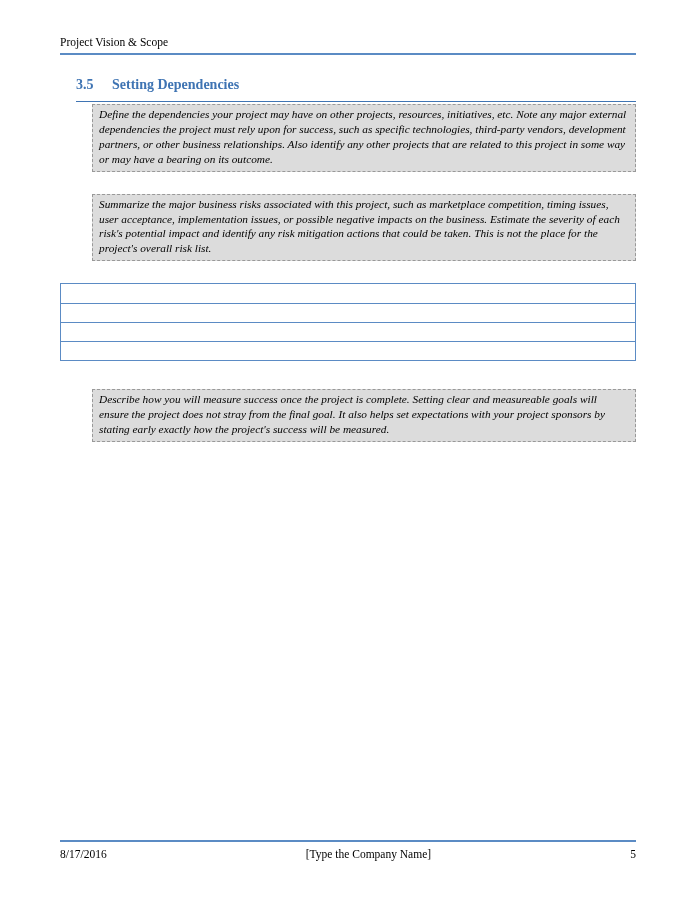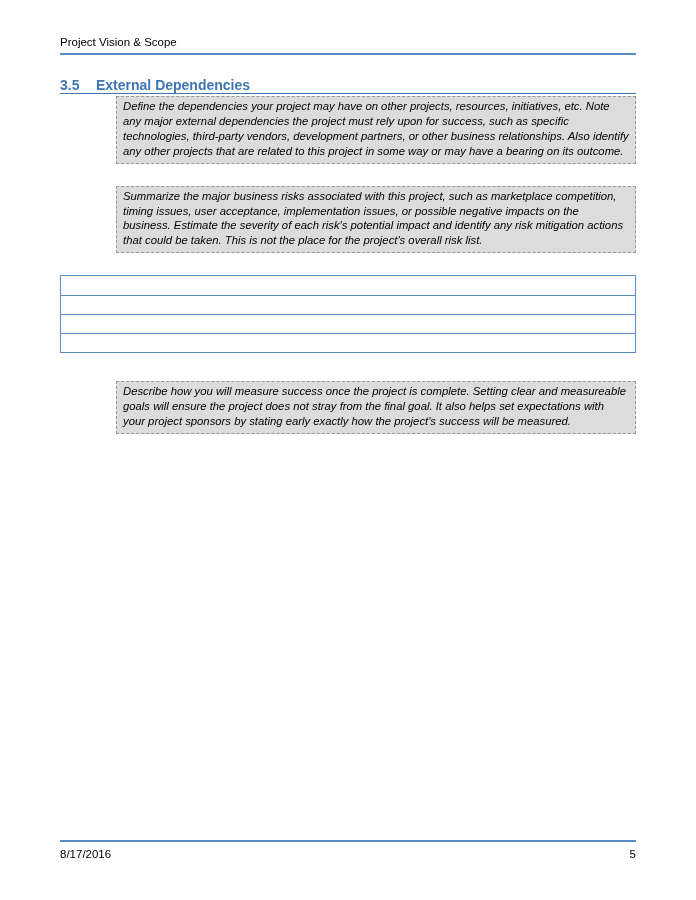--- a/index.html
+++ b/index.html
@@ -8,20 +8,21 @@
     background: #fff;
     font-family: Arial, Helvetica, sans-serif;
     color: #000;
     position: relative;
   }
   .page {
     width: 696px;
     height: 900px;
     padding: 36px 60px 50px 60px;
     position: relative;
+    font-family: Liberation Serif, serif;
   }
   .header-title {
     font-size: 11.5px;
     color: #000;
     margin-bottom: 5px;
   }
   .header-rule {
     border: none;
     border-top: 2.5px solid #5B8BC4;
     margin-bottom: 22px;
@@ -30,29 +31,29 @@
     margin-bottom: 22px;
   }
   .section-heading {
     display: flex;
     align-items: baseline;
     gap: 12px;
     color: #3F74B3;
     font-size: 14px;
     font-weight: bold;
     border-bottom: 1px solid #3F74B3;
-    padding-bottom: 0px;
-    margin-left: 0;
+    padding-bottom: 8px;
+    margin-left: 16px;
   }
   .section-heading .num {
     flex: 0 0 auto;
     min-width: 24px;
   }
   .section-body {
-    margin-left: 56px;
+    margin-left: 32px;
     margin-top: 2px;
     background: #dcdcdc;
     border: 1px dashed #999;
     padding: 2px 6px 4px 6px;
     font-style: italic;
     font-size: 11.3px;
     line-height: 1.32;
     color: #000;
   }
   .grid-table {
@@ -91,21 +92,21 @@
 <body>
 
 <div class="page">
 
   <div class="header-title">Project Vision &amp; Scope</div>
   <hr class="header-rule">
 
   <div class="section">
     <div class="section-heading">
       <span class="num">3.5</span>
-      <span>External Dependencies</span>
+      <span>Setting Dependencies</span>
     </div>
     <div class="section-body">Define the dependencies your project may have on other projects, resources, initiatives, etc.  Note any major external dependencies the project must rely upon for success, such as specific technologies, third-party vendors, development partners, or other business relationships. Also identify any other projects that are related to this project in some way or may have a bearing on its outcome.</div>
   </div>
 
   <div class="section">
     <div class="section-body">Summarize the major business risks associated with this project, such as marketplace competition, timing issues, user acceptance, implementation issues, or possible negative impacts on the business. Estimate the severity of each risk's potential impact and identify any risk mitigation actions that could be taken. This is not the place for the project's overall risk list.</div>
   </div>
 
   <div class="grid-table">
     <div class="grid-row"></div>
@@ -115,17 +116,18 @@
   </div>
 
   <div class="section">
     <div class="section-body">Describe how you will measure success once the project is complete. Setting clear and measureable goals will ensure the project does not stray from the final goal. It also helps set expectations with your project sponsors by stating early exactly how the project's success will be measured.</div>
   </div>
 
   <div class="footer">
     <hr class="footer-rule">
     <div class="footer-line">
       <span class="footer-left">8/17/2016</span>
+      <span class="footer-center">[Type the Company Name]</span>
       <span class="footer-right">5</span>
     </div>
   </div>
 
 </div>
 
 </body></html>

